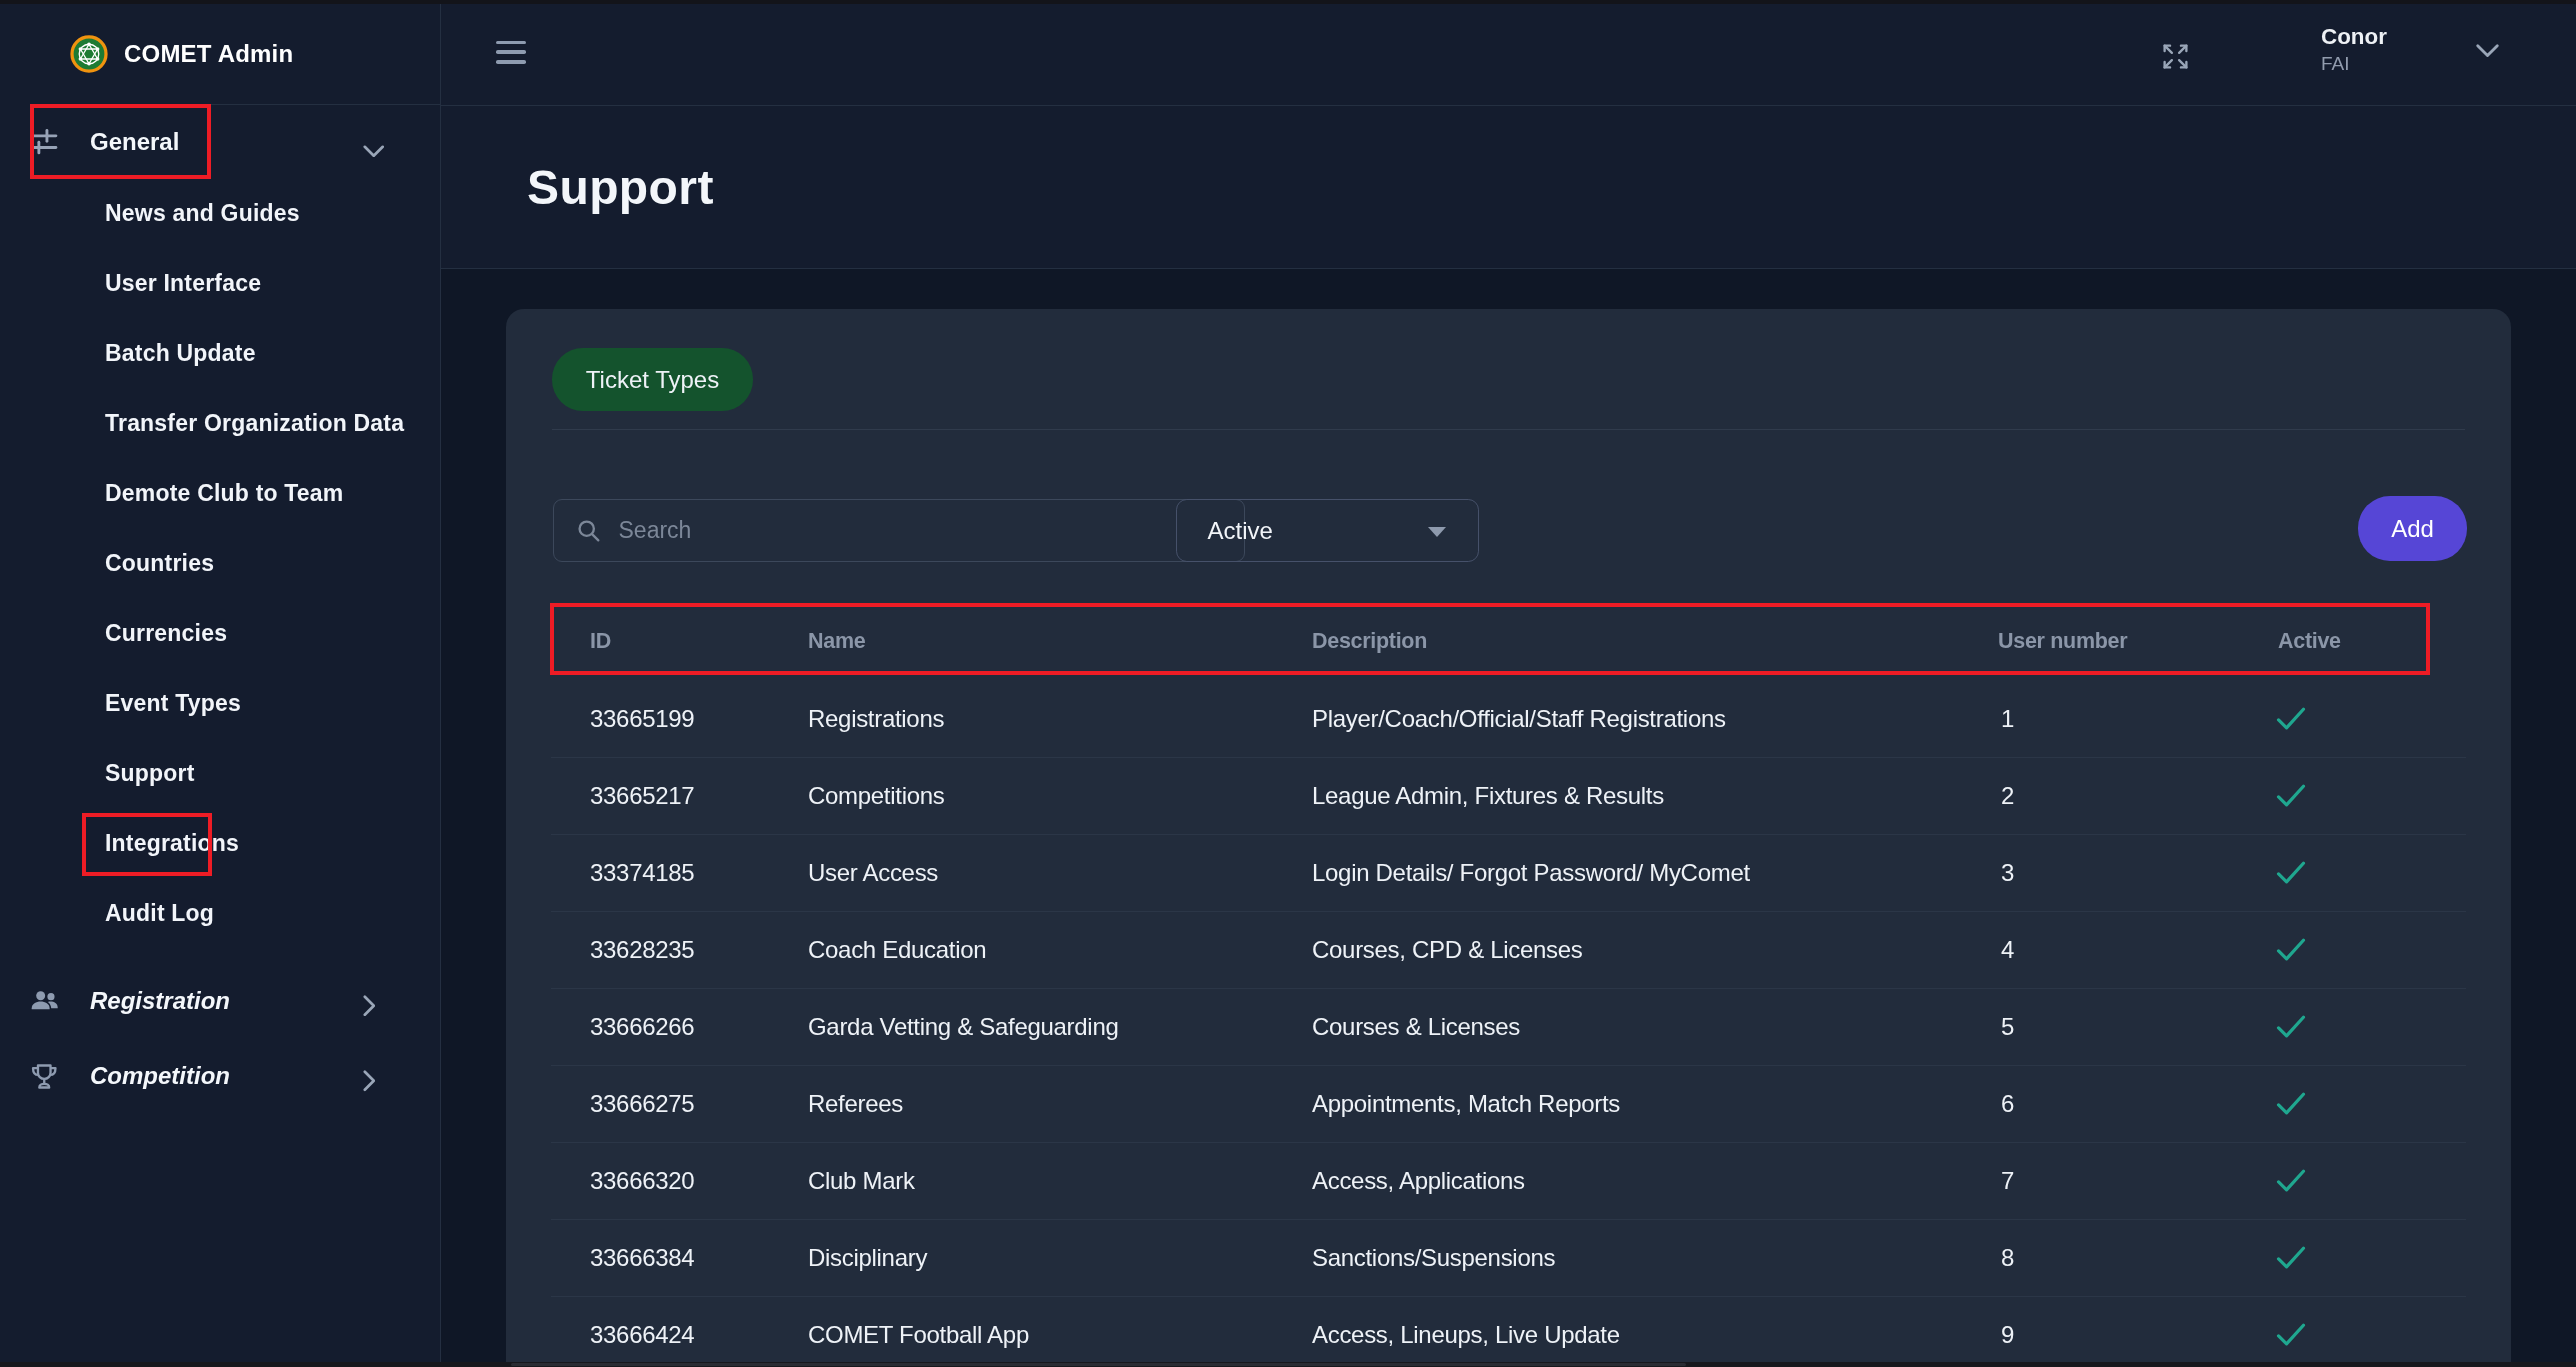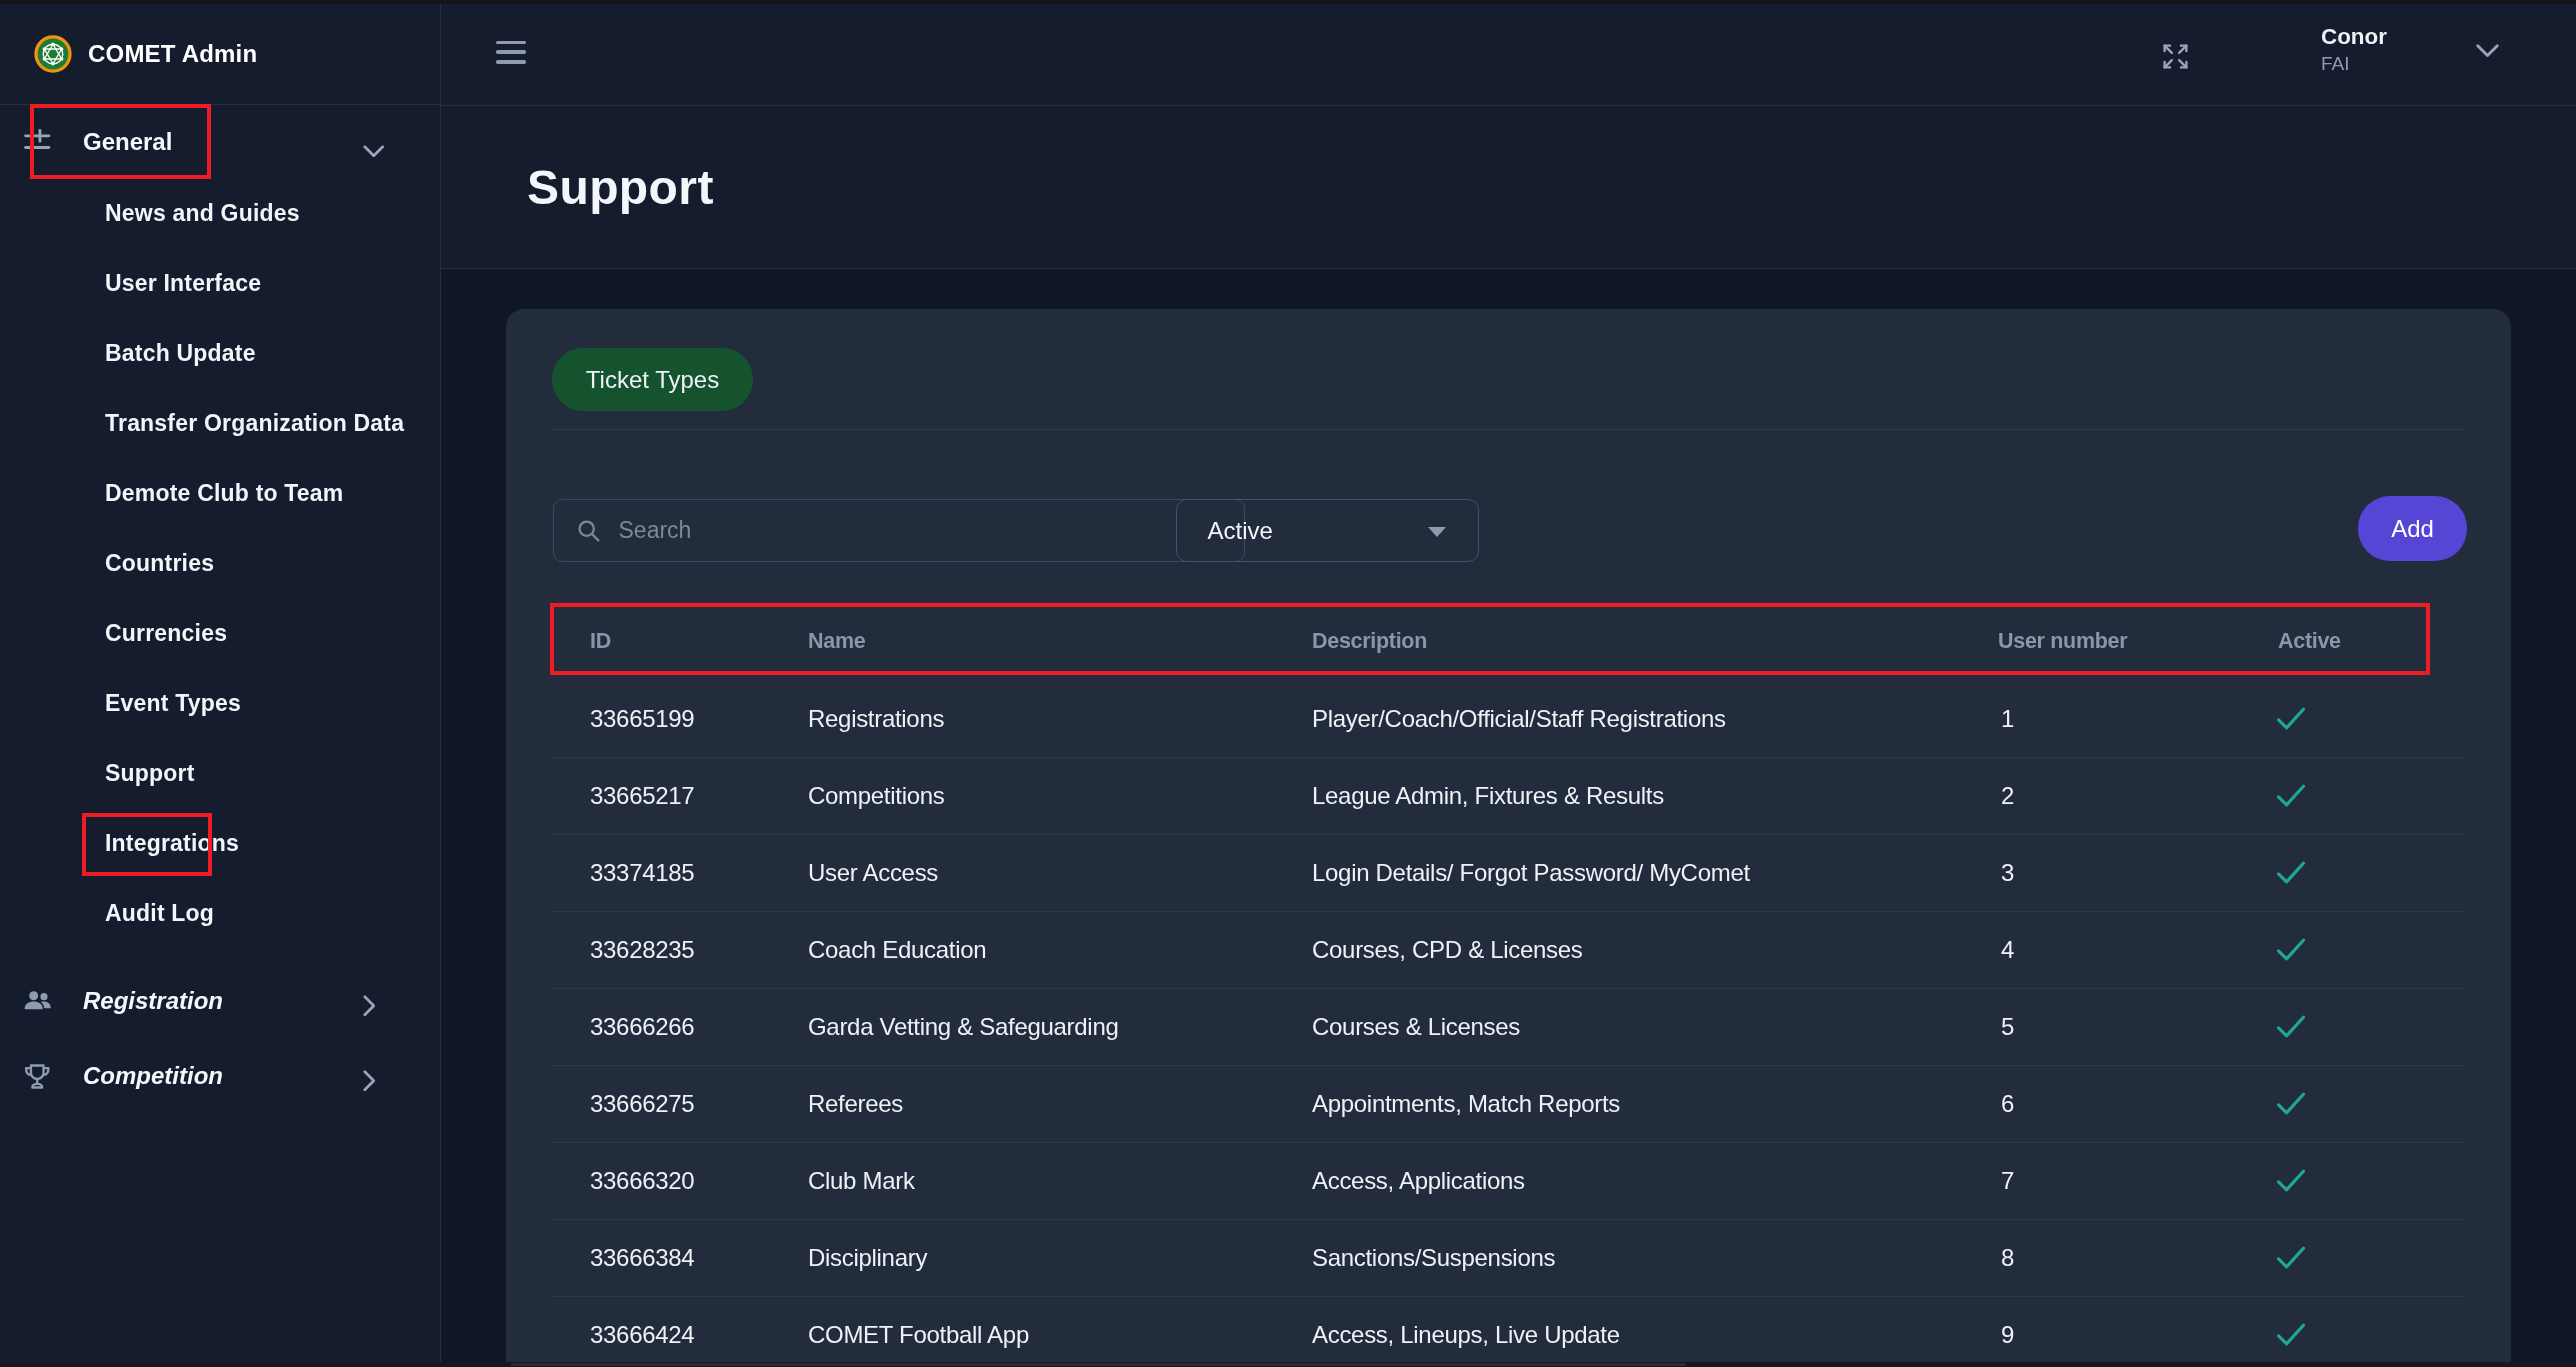--- a/index.html
+++ b/index.html
@@ -20,26 +20,26 @@
   body{font-family:"Liberation Sans","DejaVu Sans",sans-serif;}
   #app{position:relative;width:2576px;height:1368px;overflow:hidden;background:var(--bg-dark);}
 
   
   .top-strip{position:absolute;left:0;top:0;width:2576px;height:3.6px;background:#13141a;z-index:30;}
   .bottom-strip{position:absolute;left:0;top:1362px;width:2576px;height:5.4px;background:#17181d;z-index:30;}
   .bottom-strip .thumb{position:absolute;left:511px;top:0.9px;width:1175px;height:3.6px;background:#2a2c33;border-radius:1.8px;}
 
   
   .sidebar{position:absolute;left:0;top:3.6px;width:441px;height:1359px;background:var(--bg-panel);border-right:0.9px solid var(--line);z-index:5;}
-  .brand-row{height:101px;display:flex;align-items:center;padding-left:34px;border-bottom:0.9px solid var(--line);}
+  .brand-row{height:101px;display:flex;align-items:center;padding-left:34px;border-bottom:0.9px solid var(--line);margin-left:36px;}
   .logo{width:38px;height:38px;flex:0 0 38px;}
   .brand-text{margin-left:16px;color:#ffffff;font-size:24px;font-weight:700;letter-spacing:0.2px;}
 
   .nav-row{display:flex;align-items:center;cursor:pointer;}
-  .nav-top{height:74px;padding-left:22px;color:#f4f7fb;font-size:24px;font-weight:700;position:relative;}
+  .nav-top{height:74px;padding-left:29px;color:#f4f7fb;font-size:24px;font-weight:700;position:relative;}
   .nav-top .nav-icon{width:30.5px;height:30.5px;margin-right:30.5px;flex:0 0 30.5px;}
   .nav-top .chev{position:absolute;right:56px;width:21.5px;height:12.6px;}
   .sub-row{height:70px;padding-left:105px;color:#f2f5fa;font-size:23px;font-weight:700;letter-spacing:0.2px;}
   .nav-row.section{margin-top:16px;font-style:italic;}
   .nav-row.section + .nav-row.section{margin-top:3.6px;}
   .nav-top.section-row{height:72px;}
 
   
   .topbar{position:absolute;left:441px;top:3.6px;width:2135px;height:102px;background:var(--bg-panel);border-bottom:0.9px solid var(--line);z-index:5;}
   .hamburger{position:absolute;left:55px;top:37px;width:30px;height:27px;cursor:pointer;}

